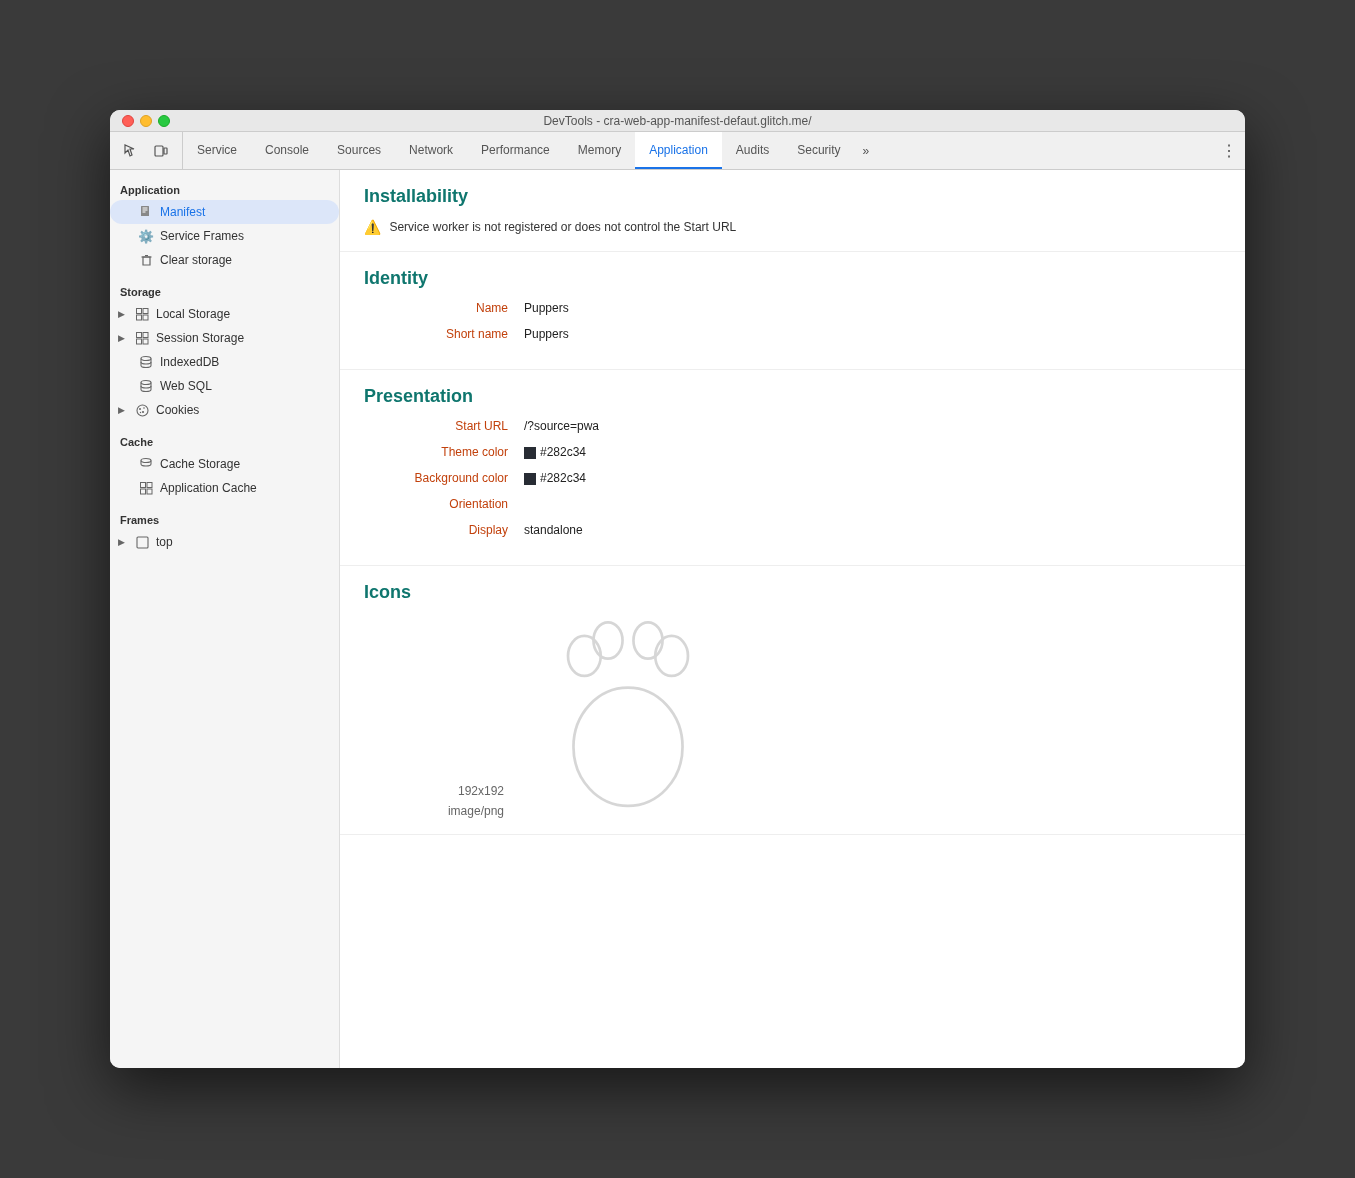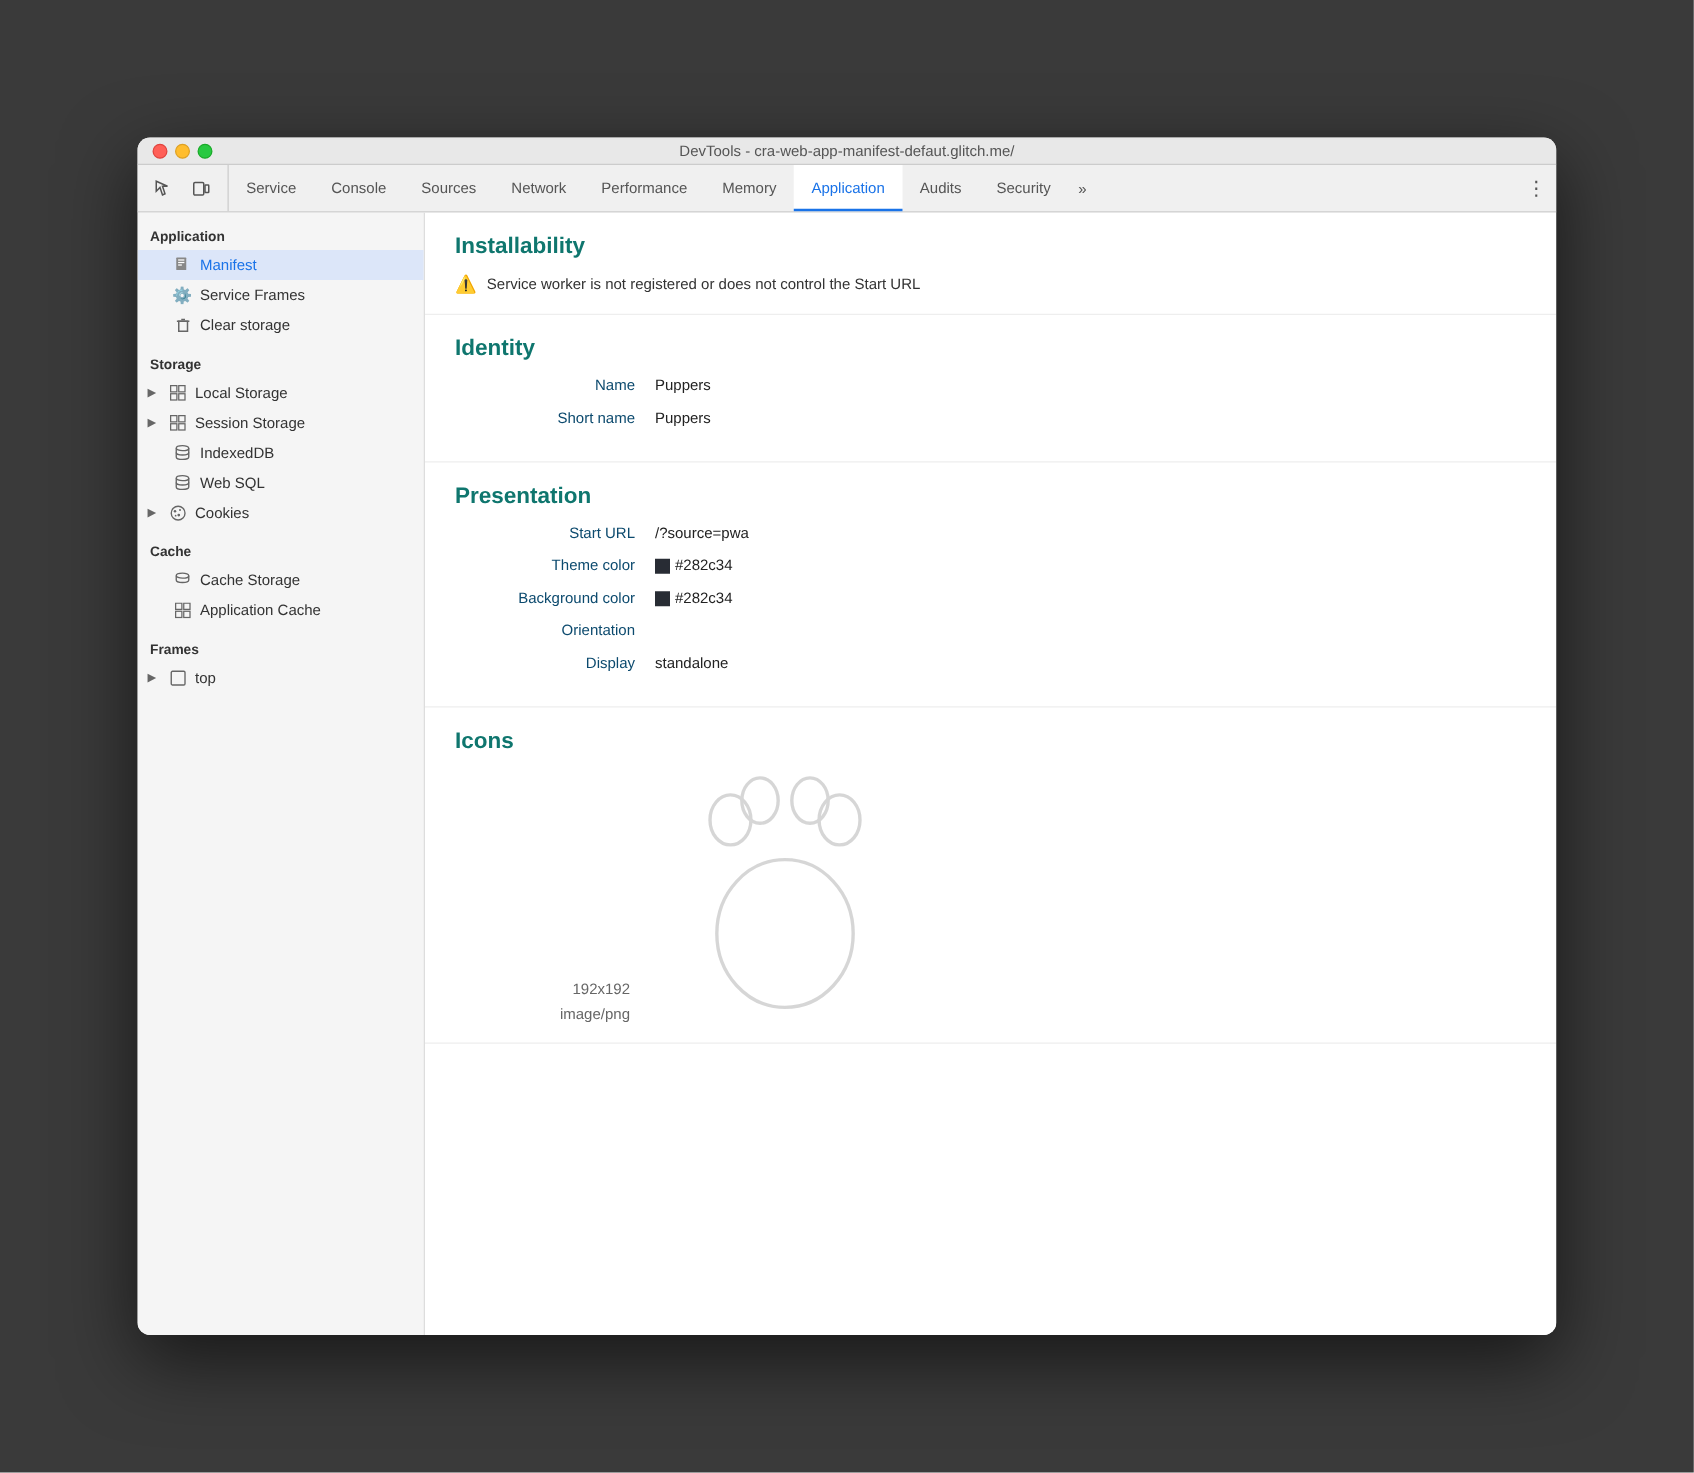--- a/index.html
+++ b/index.html
@@ -144,20 +144,21 @@
     }
     .sidebar-item {
       display: flex;
       align-items: center;
       padding: 4px 8px 4px 20px;
       cursor: pointer;
       font-size: 12px;
       color: #333;
       gap: 6px;
       height: 24px;
+      border-radius: 12px;
     }
     .sidebar-item.active { background: #dce6f9; color: #1a73e8; }
     .sidebar-item.active .item-icon { color: #555; }
     .sidebar-item.indented { padding-left: 28px; }
     .item-icon {
       font-size: 13px;
       color: #666;
       width: 16px;
       display: flex;
       align-items: center;
@@ -202,21 +203,21 @@
       margin-bottom: 12px;
     }
     .info-row {
       display: flex;
       align-items: center;
       margin-bottom: 12px;
     }
     .info-label {
       width: 160px;
       text-align: right;
-      color: #0c4a6e;
+      color: #c2410c;
       font-size: 12px;
       padding-right: 16px;
       flex-shrink: 0;
     }
     .info-value {
       font-size: 12px;
       color: #222;
     }
     .warning-row {
       display: flex;

